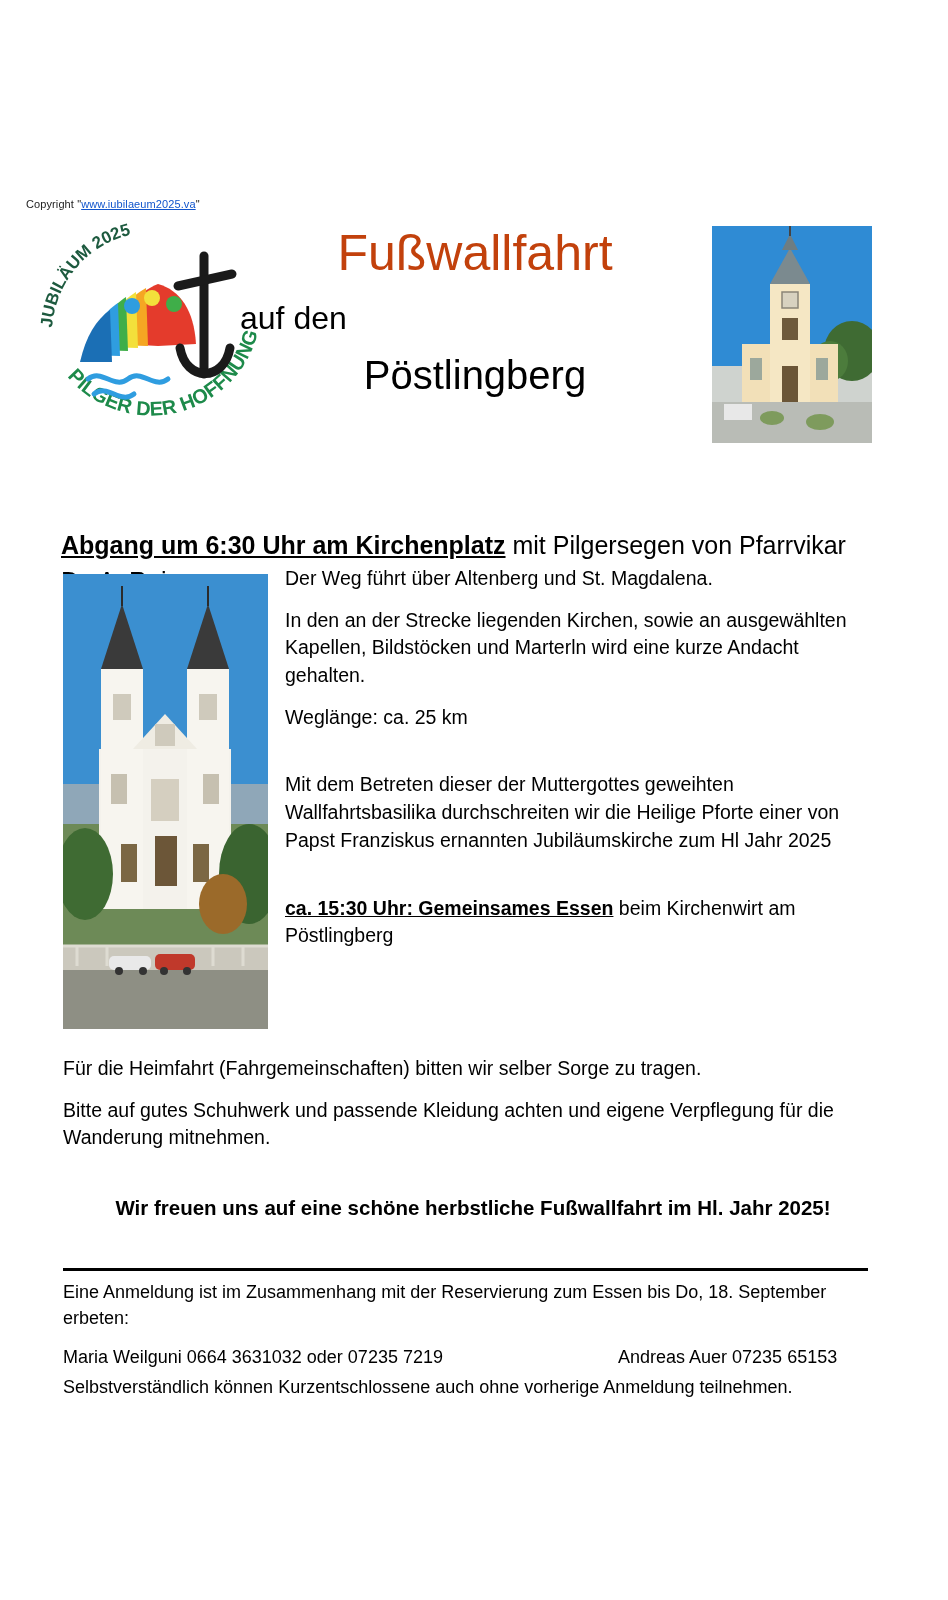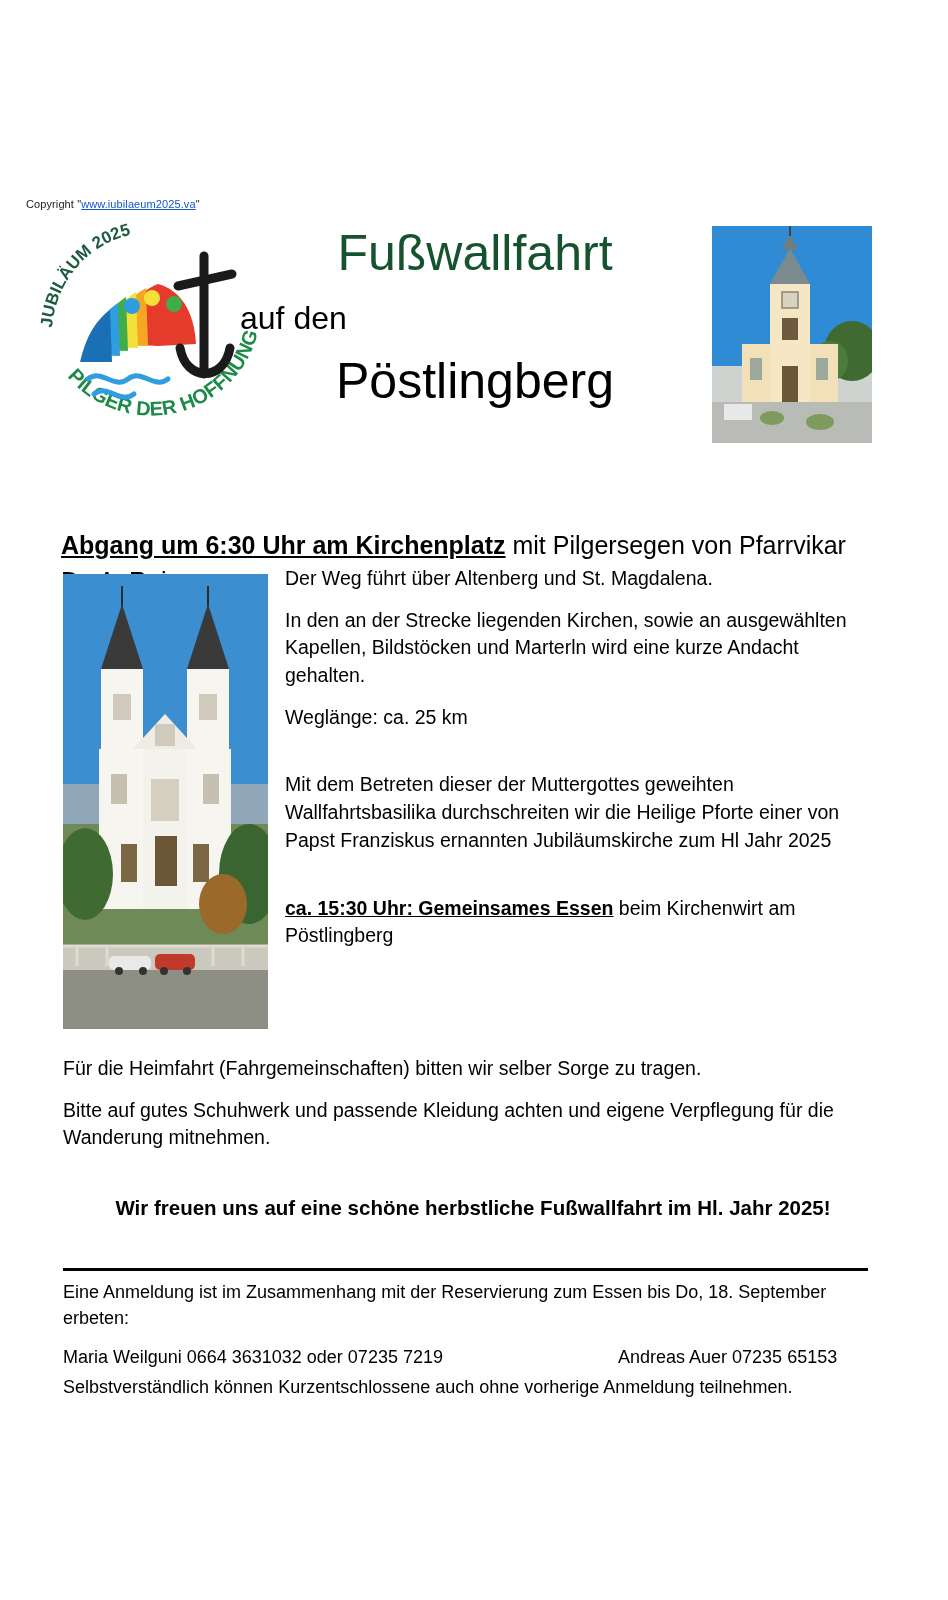--- a/index.html
+++ b/index.html
@@ -51,38 +51,38 @@
 
   
   .title-main {
     position: absolute;
     left: 240px;
     top: 226px;
     width: 470px;
     text-align: center;
     font-size: 50px;
     line-height: 1.08;
-    color: #14532d;
+    color: #c2410c;
   }
   .title-sub {
     position: absolute;
     left: 240px;
     top: 300px;
     width: 470px;
     text-align: left;
     font-size: 32px;
     color: #000;
   }
   .title-main2 {
     position: absolute;
     left: 240px;
     top: 354px;
     width: 470px;
     text-align: center;
-    font-size: 50px;
+    font-size: 40px;
     line-height: 1.08;
     color: #000;
   }
   .title-date {
     position: absolute;
     left: 200px;
     top: 437px;
     width: 550px;
     text-align: center;
     font-size: 30px;

